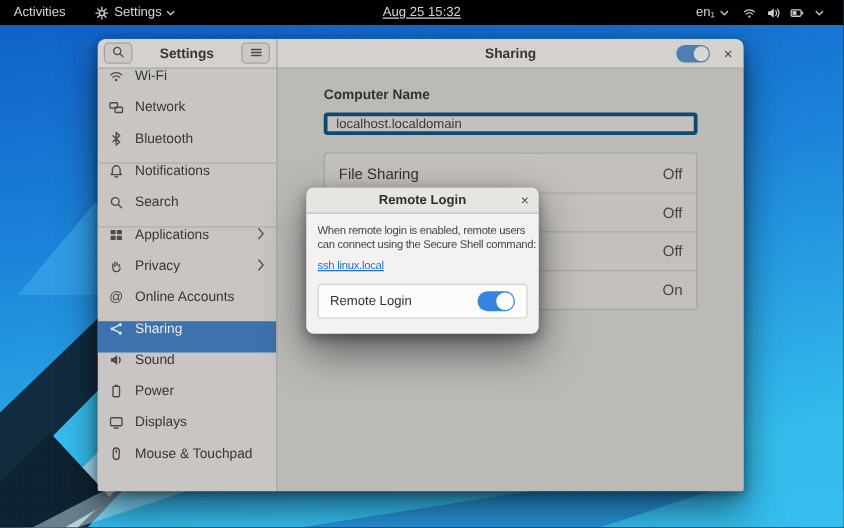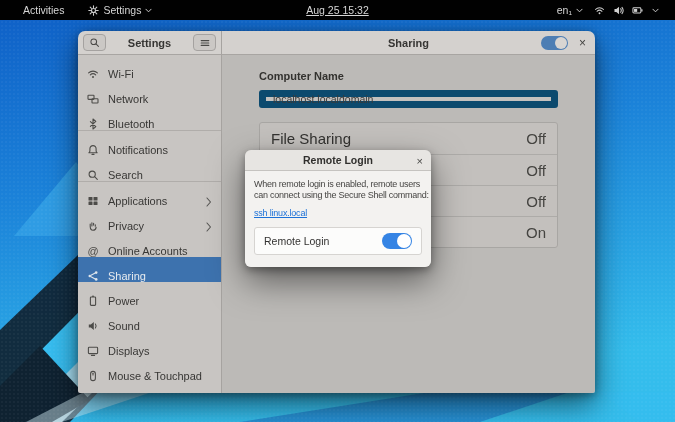--- a/index.html
+++ b/index.html
@@ -12,21 +12,21 @@
   .wallpaper svg { display:block; }
   .wallpaper::after { content:""; position:absolute; inset:0;
      background-image:radial-gradient(rgba(255,255,255,.22) .7px, transparent .8px);
      background-size:4px 4px; opacity:.18; pointer-events:none; }
   .brand { position:absolute; right:14px; bottom:0px; font-size:20px; font-weight:bold;
            letter-spacing:.4px; color:rgba(10,62,140,.5); }
 
   
   .topbar { position:absolute; top:0; left:0; right:0; height:20px; background:#010101;
             color:#d6d6d6; display:flex; align-items:center; font-size:10.5px; z-index:40; }
-  .tb-left { display:flex; gap:18px; padding-left:20px; }
+  .tb-left { display:flex; gap:18px; padding-left:8px; }
   .tb-item { display:flex; align-items:center; gap:4px; height:20px; padding:0 3px; cursor:default; }
   .tb-clock { position:absolute; left:0; right:0; text-align:center; pointer-events:none;text-decoration:underline; }
   .tb-right { margin-left:auto; display:flex; align-items:center; gap:8px; padding-right:16px; z-index:2; }
   .tb-ico { display:flex; align-items:center; color:#cfcfcf; }
   .chev-dn { width:7px; height:5px; }
 
   
   .window { position:absolute; left:78px; top:31px; width:517px; height:362px;
             border-radius:7px 7px 2px 2px; overflow:hidden; display:flex; flex-direction:column;
             box-shadow:0 12px 30px rgba(0,0,0,.55), 0 2px 8px rgba(0,0,0,.35); z-index:10; }
@@ -47,36 +47,36 @@
   .tgl { position:relative; border-radius:999px; display:inline-block; }
   .tgl .knob { position:absolute; border-radius:50%; }
   .tgl-hdr { width:27px; height:14px; background:#4d7eb4; }
   .tgl-hdr .knob { width:12px; height:12px; top:1px; right:1px; background:#d8d5d2; }
   .tgl-dlg { width:30px; height:16px; background:#3584e4; }
   .tgl-dlg .knob { width:14px; height:14px; top:1px; right:1px; background:#fff; }
 
   
   .win-body { flex:1; display:flex; min-height:0; }
   .sidebar { width:144px; flex:0 0 144px; background:#c8c5c2; border-right:1px solid #a6a3a0; overflow:hidden; }
-  .sb-row { height:25px; display:flex; align-items:flex-end; gap:9px; padding:0 9px;
+  .sb-row { height:25px; display:flex; align-items:flex-start; gap:9px; padding:0 9px;
             font-size:11px; color:#383735; }
   .sb-row .ico { width:12px; height:12px; flex:0 0 12px; display:flex; align-items:center;
                  justify-content:center; color:#4d4c49; font-size:11px; line-height:12px; }
   .sb-row.selected { background:#3d72ae; color:#e7ebef; }
   .sb-row.selected .ico { color:#dfe6ec; }
   .sb-sep { height:1px; background:#b0adaa; }
   .sb-chev { margin-left:auto; width:6px; height:10px; color:#565553; }
 
   .content { flex:1; background:#bcbab7; padding:15px 37px 0 37px; position:relative; }
   .section-label { font-size:11px; font-weight:bold; color:#33322f; margin-bottom:8px; }
-  .name-input { height:18px; background:#c4c1be; border:7px solid #0c4a6e; border-radius:3px;
+  .name-input { height:18px; background:#c4c1be; border:3px solid #0c4a6e; border-radius:3px;
                 display:flex; align-items:center; padding:0 7px; font-size:10.5px; color:#3a3937;
                 margin-bottom:14px; }
   .group { border:1px solid #a8a6a3; border-radius:3px; background:#c3c0bd; }
-  .g-row { height:31px; display:flex; align-items:center; padding:0 11px; font-size:15px;
+  .g-row { height:31px; display:flex; align-items:center; padding:0 11px; font-size:12px;
            color:#333230; border-top:1px solid #adabA8; }
   .g-row:first-child { border-top:none; }
   .g-val { margin-left:auto; color:#454441; }
 
   
   .dialog { position:absolute; left:245px; top:150px; width:186px; height:117px; z-index:30;
             border-radius:6px; overflow:hidden; display:flex; flex-direction:column;
             box-shadow:0 14px 34px rgba(0,0,0,.5), 0 3px 9px rgba(0,0,0,.35); }
   .dlg-hdr { height:21px; flex:0 0 21px; background:#e7e5e2; border-bottom:1px solid #c5c3c0;
              display:flex; align-items:center; justify-content:center; position:relative; }
@@ -293,34 +293,34 @@
                 <circle cx="9.2" cy="2.6" r="1.3" fill="currentColor" stroke="none"></circle>
                 <circle cx="9.2" cy="9.4" r="1.3" fill="currentColor" stroke="none"></circle>
                 <path d="M4 5.3l4.2-2.2M4 6.7l4.2 2.2"></path>
               </svg>
             </span>
           <span>Sharing</span>
         </div>
         <div class="sb-row">
           <span class="ico">
               <svg class="stroke" width="12" height="12" viewBox="0 0 12 12">
+                <path fill="currentColor" stroke="none" d="M1.8 4.4h2l3-2.4v8l-3-2.4h-2z"></path>
+                <path d="M8.4 4a3.4 3.4 0 0 1 0 4"></path>
+              </svg>
+            </span>
+          <span>Sound</span>
+        </div>
+        <div class="sb-row">
+          <span class="ico">
+              <svg class="stroke" width="12" height="12" viewBox="0 0 12 12">
                 <rect x="3.4" y="2" width="5.2" height="8.4" rx=".8"></rect>
                 <rect x="5" y=".7" width="2" height="1.1" fill="currentColor" stroke="none"></rect>
               </svg>
             </span>
           <span>Power</span>
-        </div>
-        <div class="sb-row">
-          <span class="ico">
-              <svg class="stroke" width="12" height="12" viewBox="0 0 12 12">
-                <path fill="currentColor" stroke="none" d="M1.8 4.4h2l3-2.4v8l-3-2.4h-2z"></path>
-                <path d="M8.4 4a3.4 3.4 0 0 1 0 4"></path>
-              </svg>
-            </span>
-          <span>Sound</span>
         </div>
         <div class="sb-row">
           <span class="ico">
               <svg class="stroke" width="12" height="12" viewBox="0 0 12 12">
                 <rect x="1.4" y="2.2" width="9.2" height="6.4" rx=".8"></rect>
                 <path d="M4.4 10.4h3.2"></path>
               </svg>
             </span>
           <span>Displays</span>
         </div>

